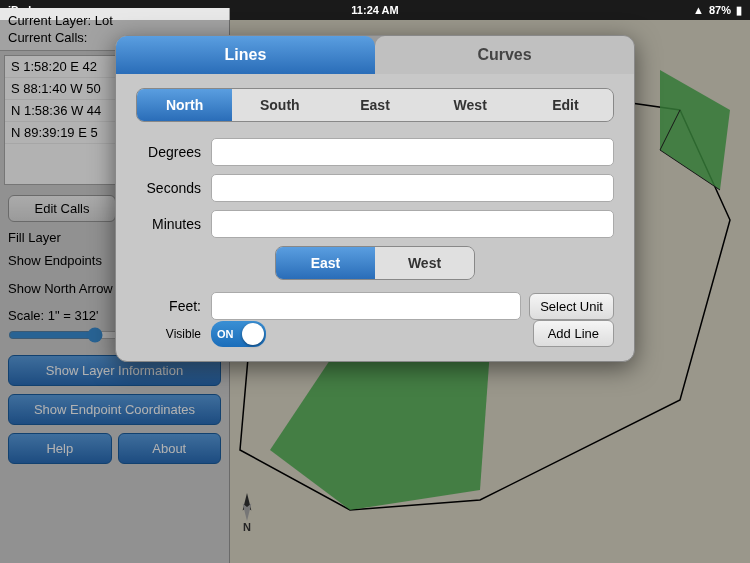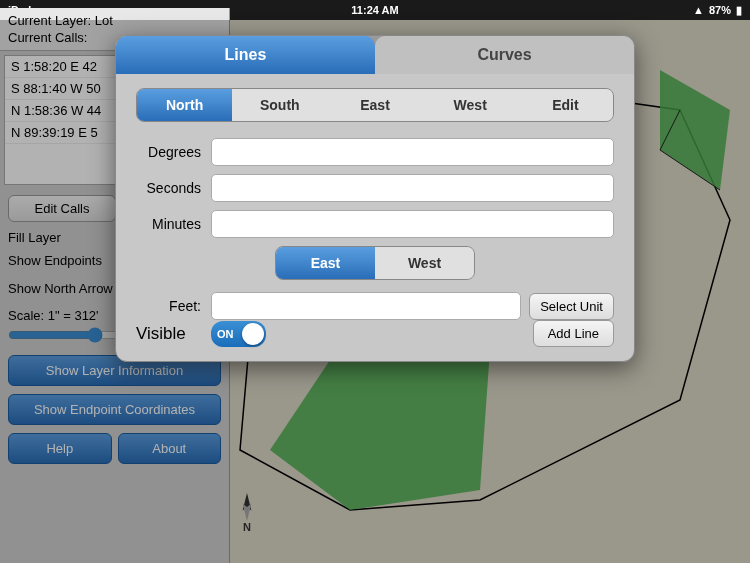--- a/index.html
+++ b/index.html
@@ -341,22 +341,24 @@
       white-space: nowrap;
     }
 
     
     .visible-row {
       display: flex;
       align-items: center;
     }
     .visible-label {
       width: 75px;
-      font-size: 17px;
+      font-size: 12px;
       color: #000;
+      text-align: right;
+      padding-right: 10px;
     }
     .toggle-on-small {
       background: linear-gradient(to bottom, #3a8fd4, #1a6dba);
       border-radius: 12px;
       width: 55px;
       height: 26px;
       position: relative;
       display: flex;
       align-items: center;
       cursor: pointer;

